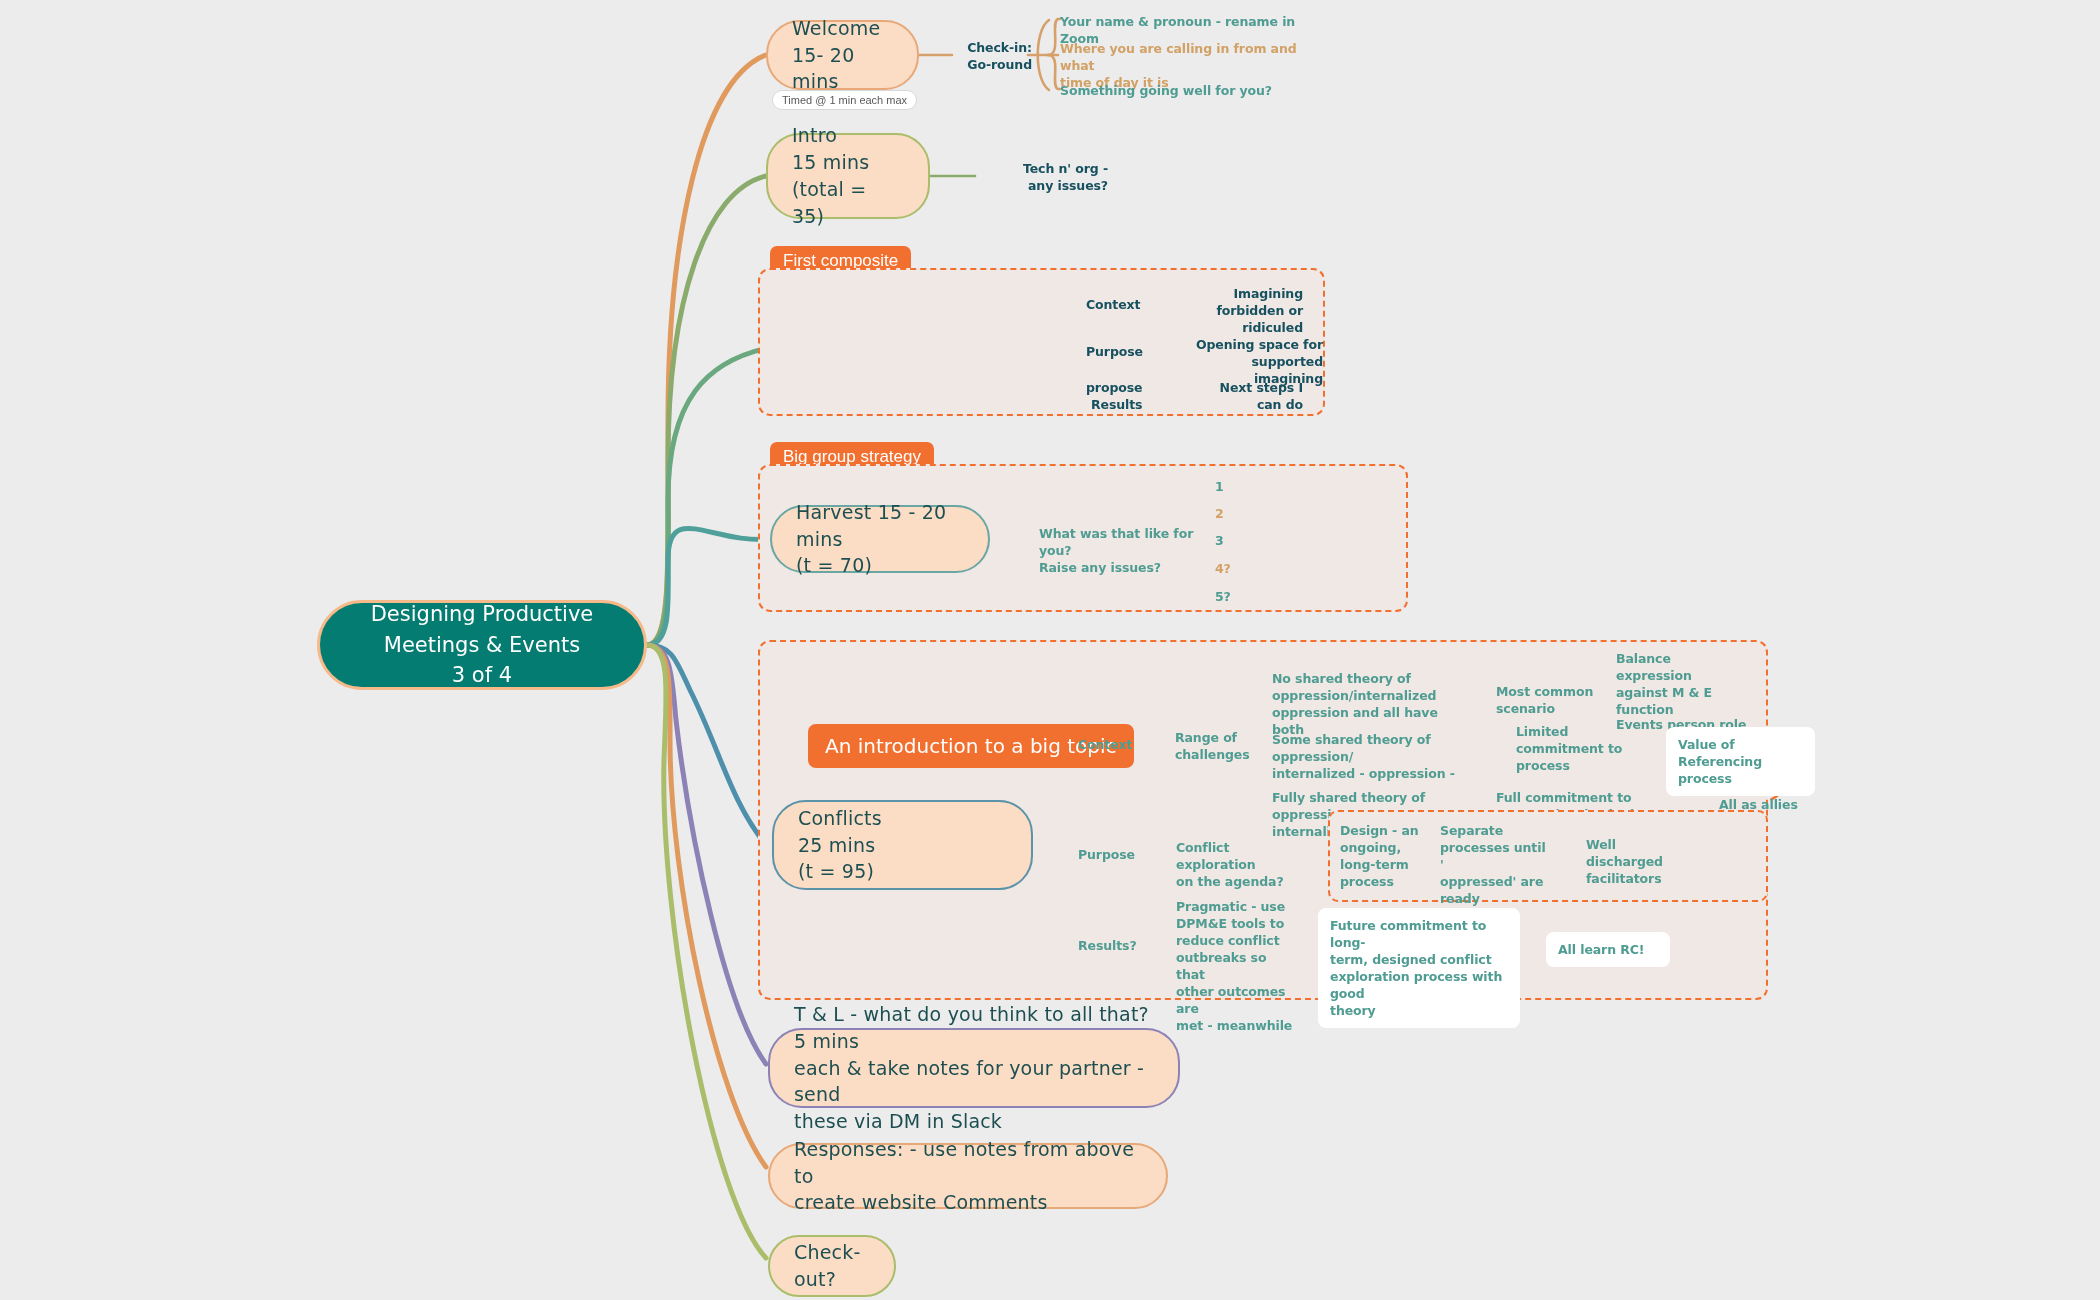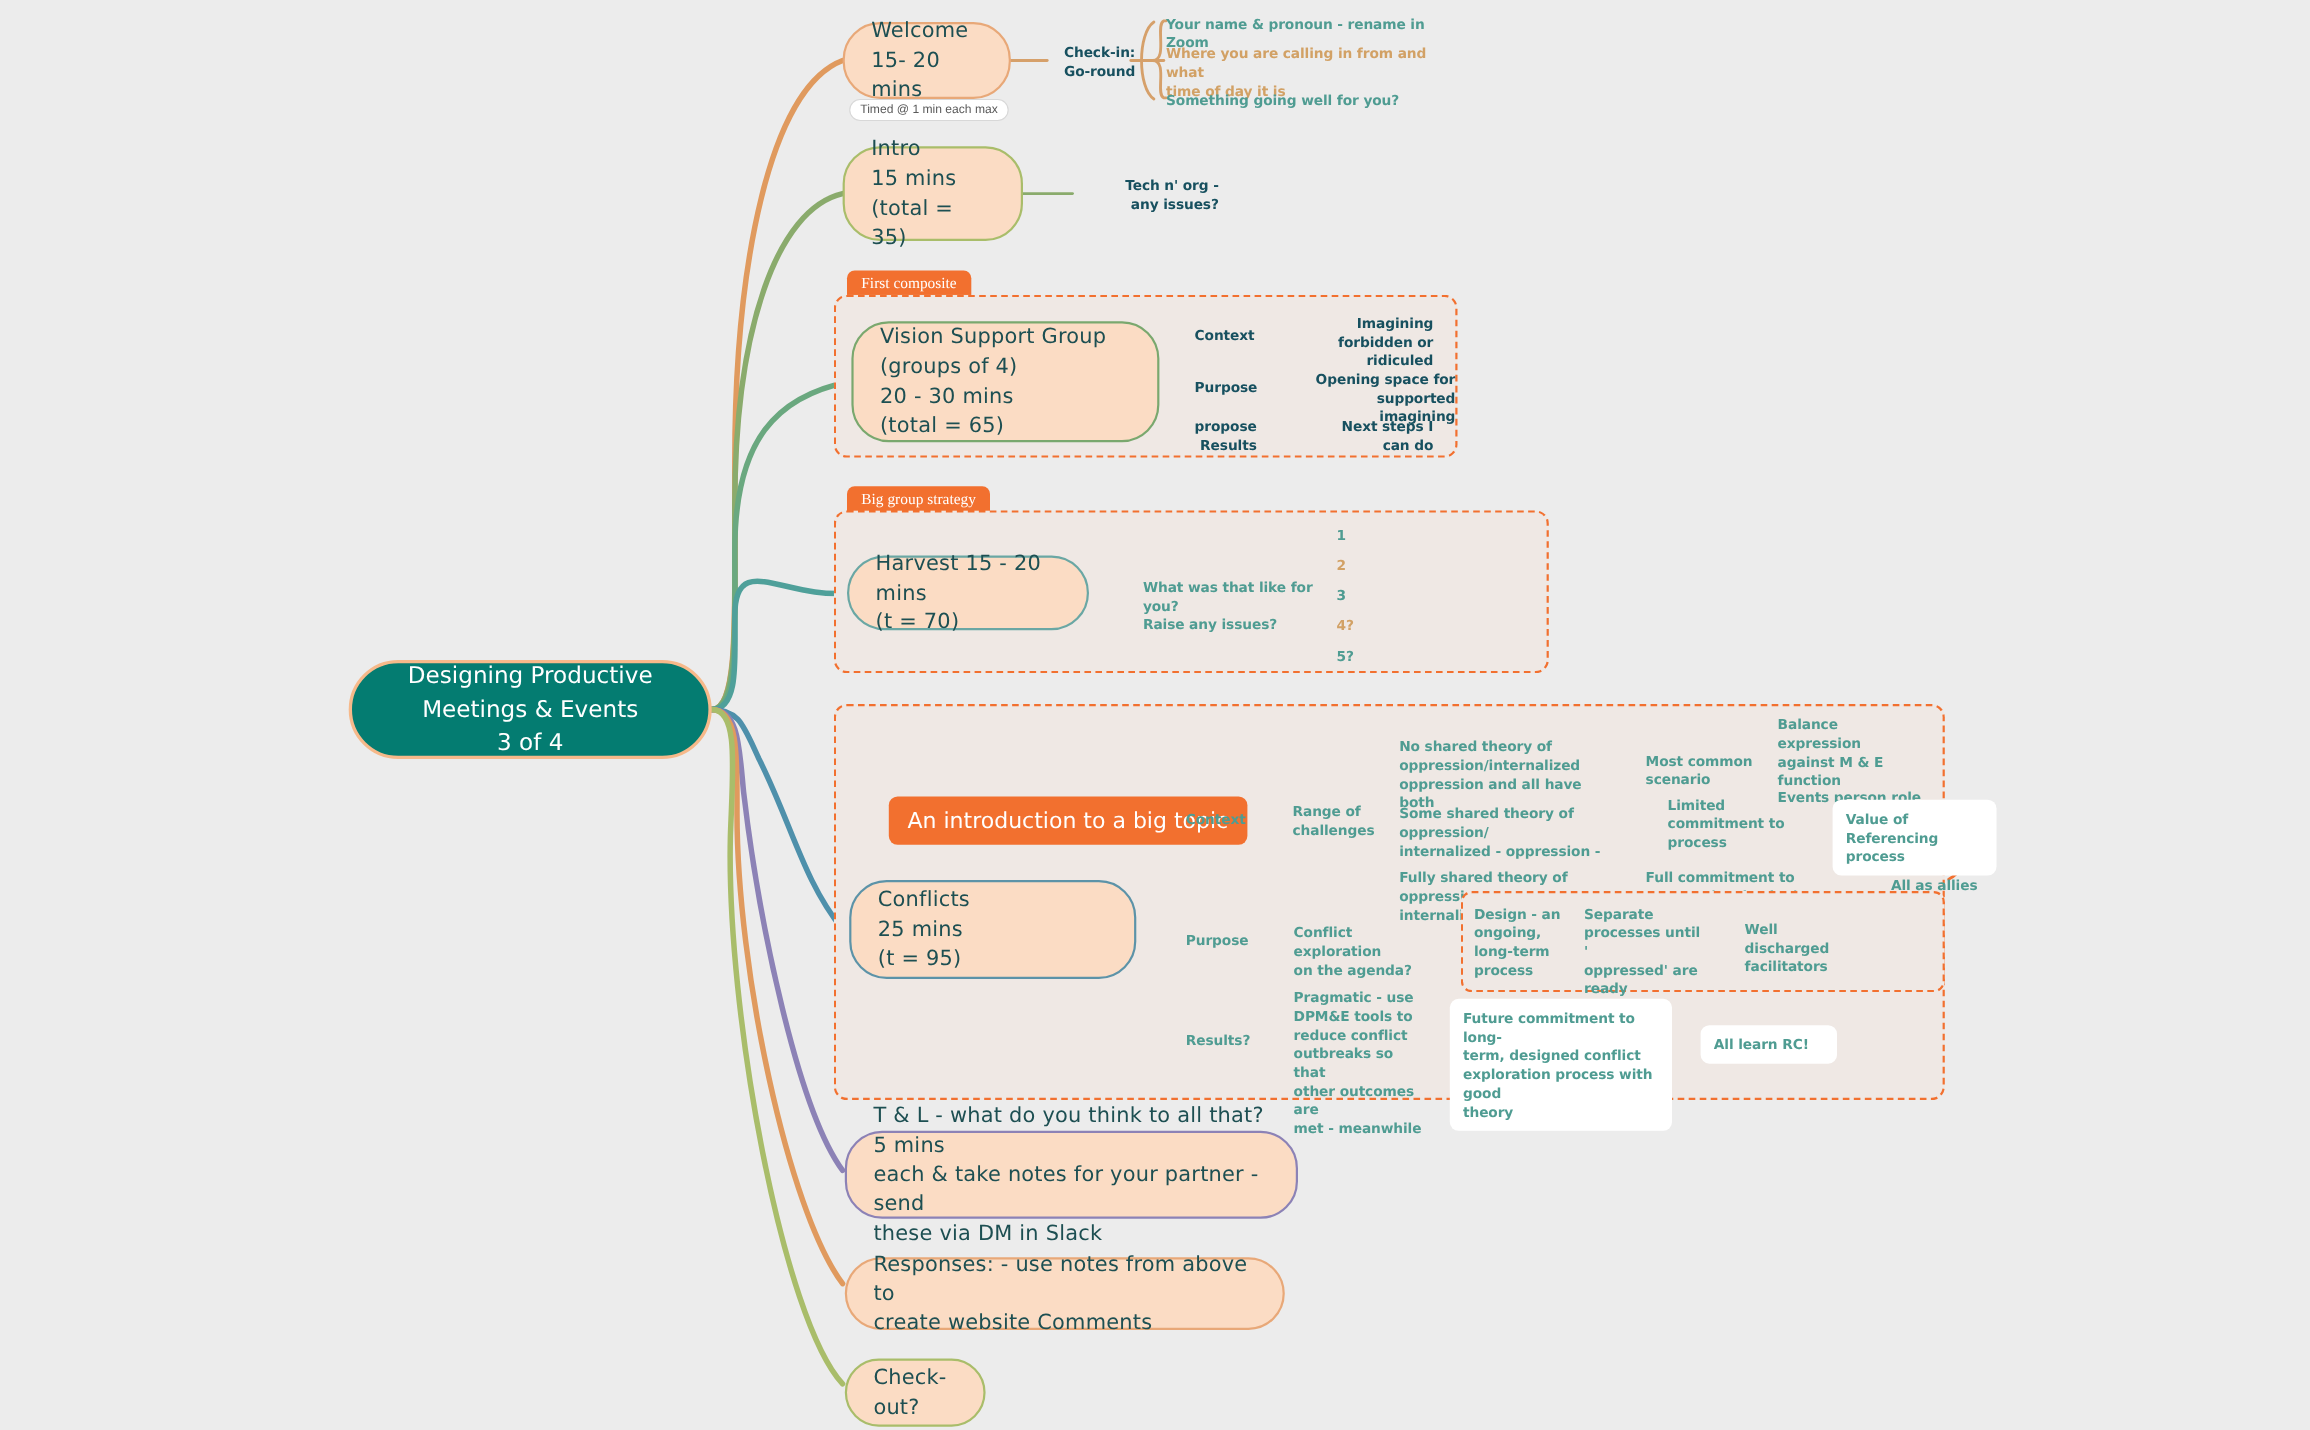--- a/index.html
+++ b/index.html
@@ -63,22 +63,22 @@
     border-radius:12px;
     box-sizing:border-box;
   }
   .panel.inner{background:#efe8e4;border-radius:10px;}
 
   
   .tag{
     position:absolute;
     background:#f2702f;
     color:#ffffff;
-    font-family:Liberation Serif, serif;
-    font-size:14px;
+    font-family:Liberation Sans, sans-serif;
+    font-size:17px;
     padding:5px 13px 6px 13px;
     border-radius:7px 7px 0 0;
     white-space:nowrap;
   }
 
   
   .hl-orange{
     position:absolute;
     background:#f2702f;
     color:#ffffff;
@@ -235,26 +235,20 @@
     <span class="txt">Intro
 15 mins
 (total = 35)</span>
   </div>
   <div class="leaf navy" style="left:978px;top:160px;width:130px;white-space:pre-line;">Tech n' org -
 any issues?</div>
 
   <div class="tag" style="left:770px;top:246px;">First composite</div>
   <div class="panel" style="left:758px;top:268px;width:567px;height:148px;"></div>
 
-  <div class="node b-green2" style="left:774px;top:292px;width:280px;height:110px;">
-    <span class="txt">Vision Support Group
- (groups of 4)
-20 - 30 mins
-(total = 65)</span>
-  </div>
 
   <div class="leaf navy" style="left:1086px;top:296px;white-space:pre-line;">Context</div>
   <div class="leaf navy" style="left:1183px;top:285px;width:120px;white-space:pre-line;">Imagining
 forbidden or
 ridiculed</div>
 
   <div class="leaf navy" style="left:1086px;top:343px;white-space:pre-line;">Purpose</div>
   <div class="leaf navy" style="left:1183px;top:336px;width:140px;white-space:pre-line;">Opening space for
 supported imagining</div>
 

